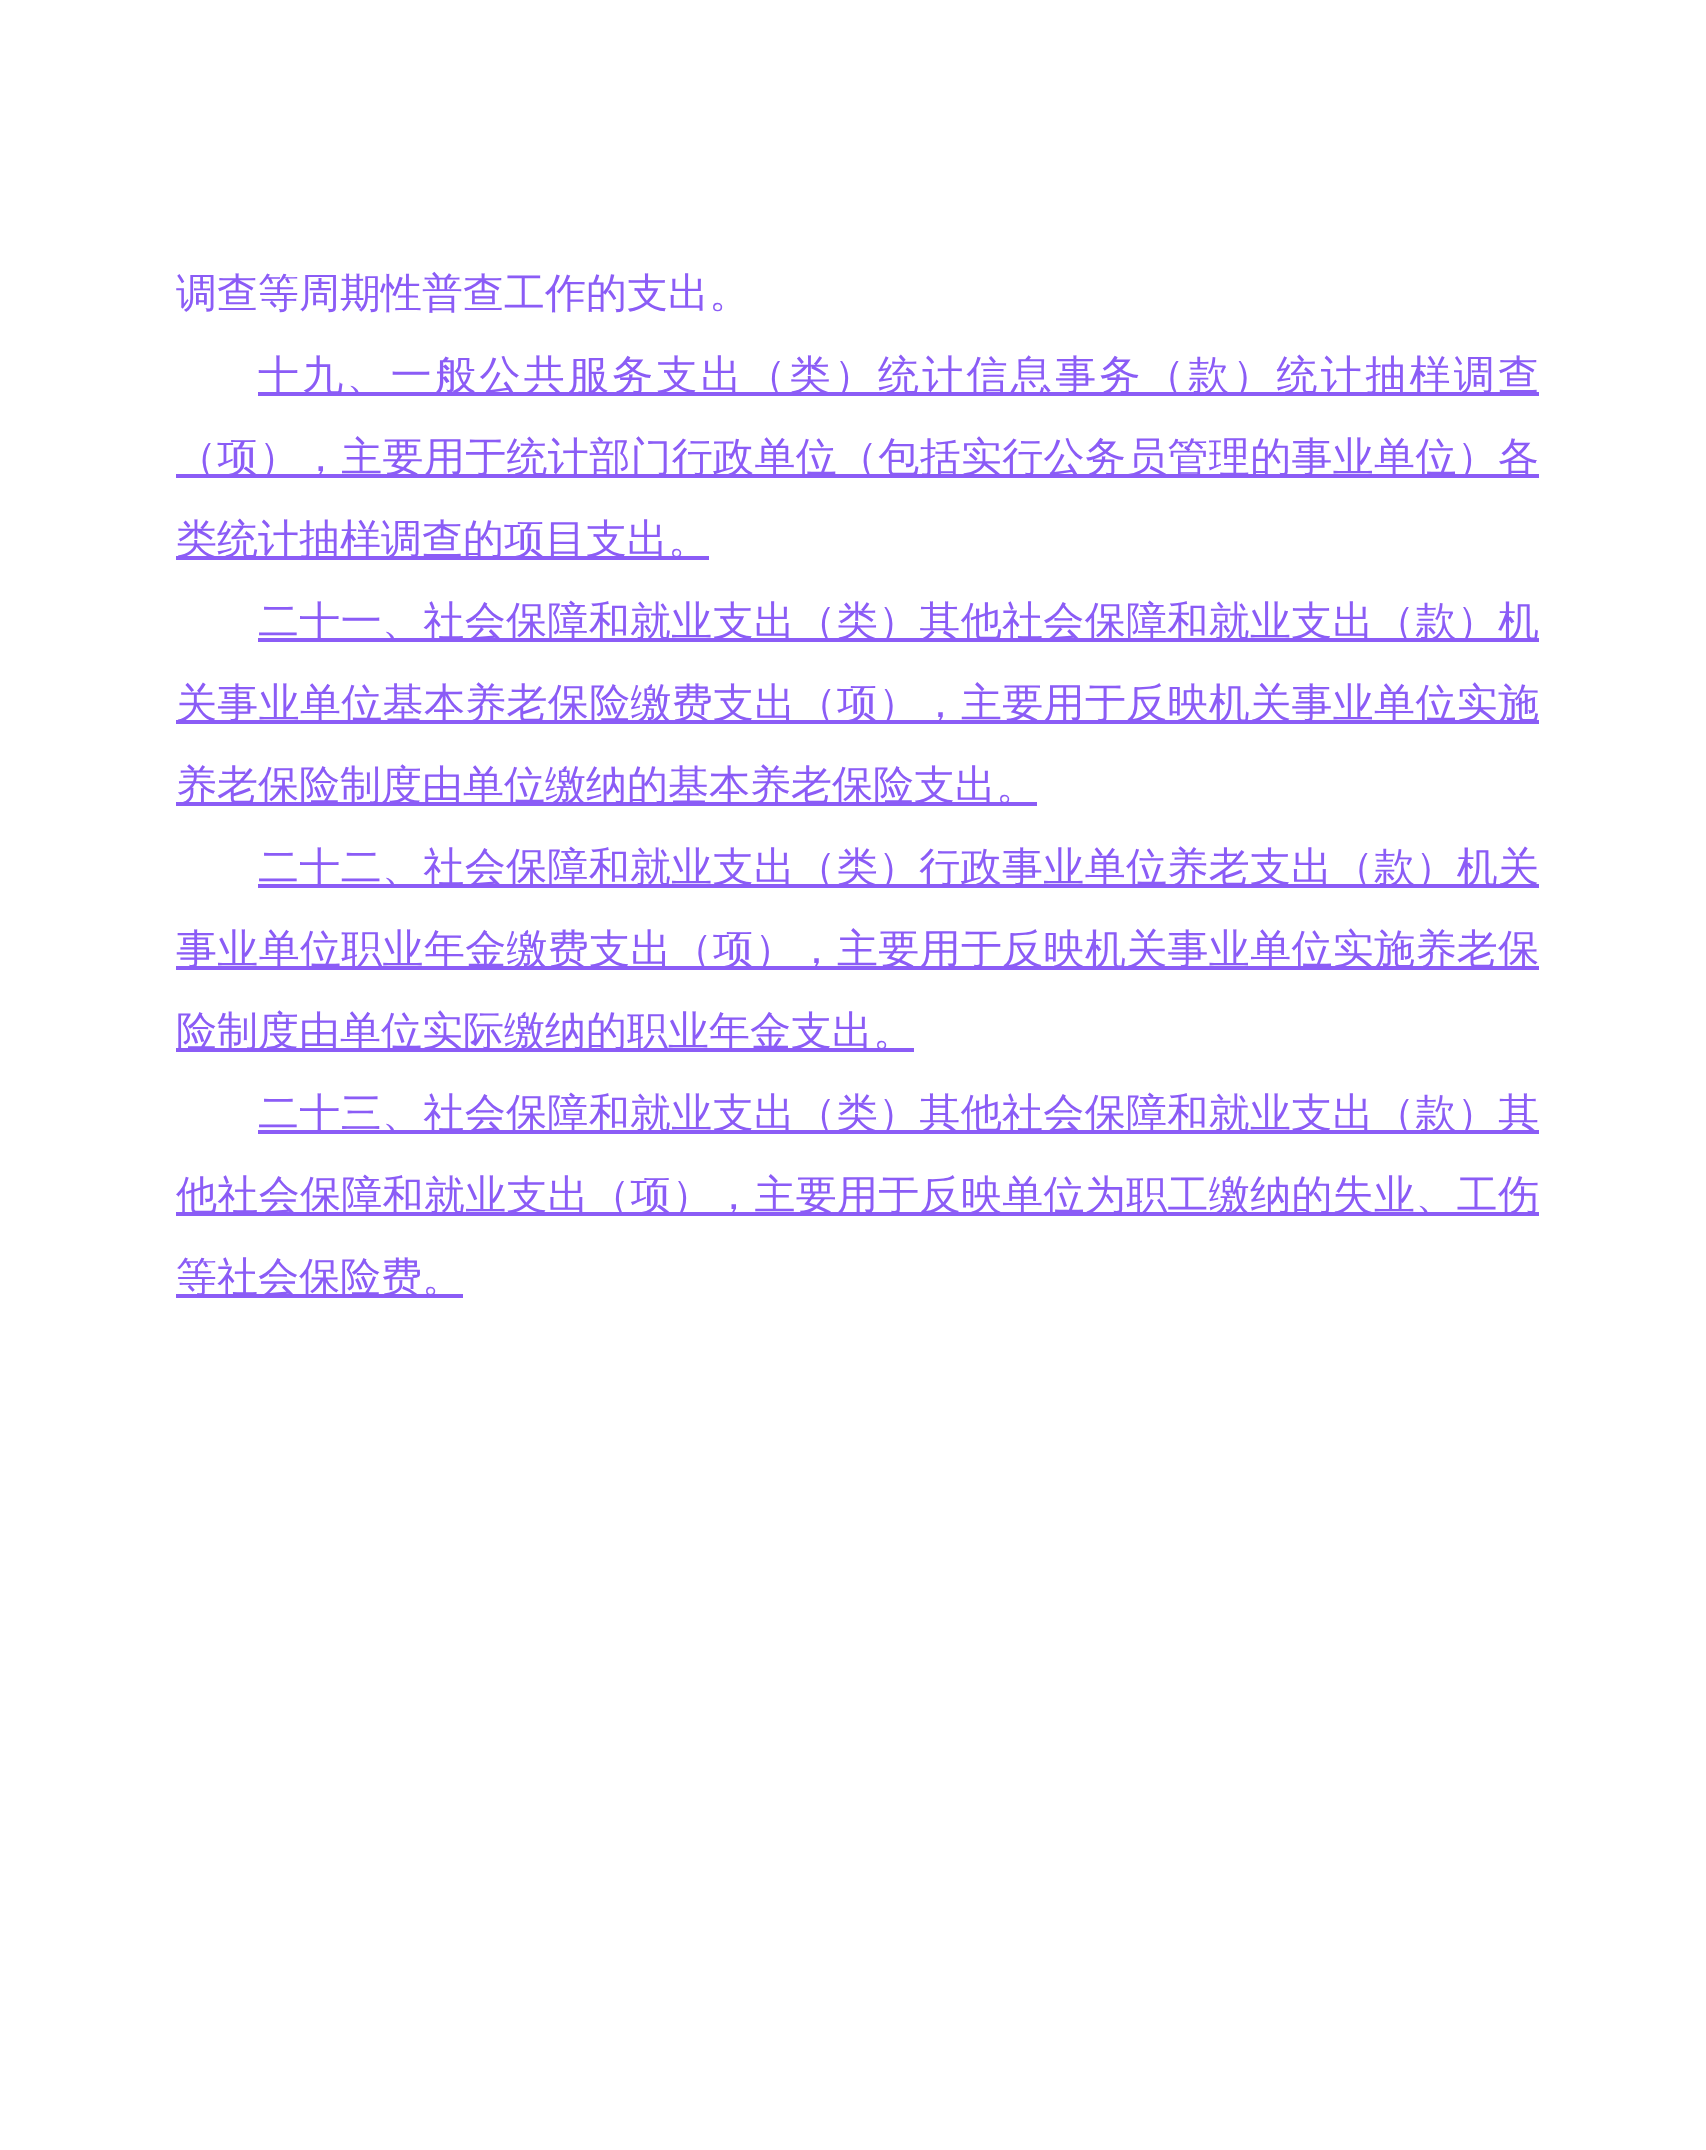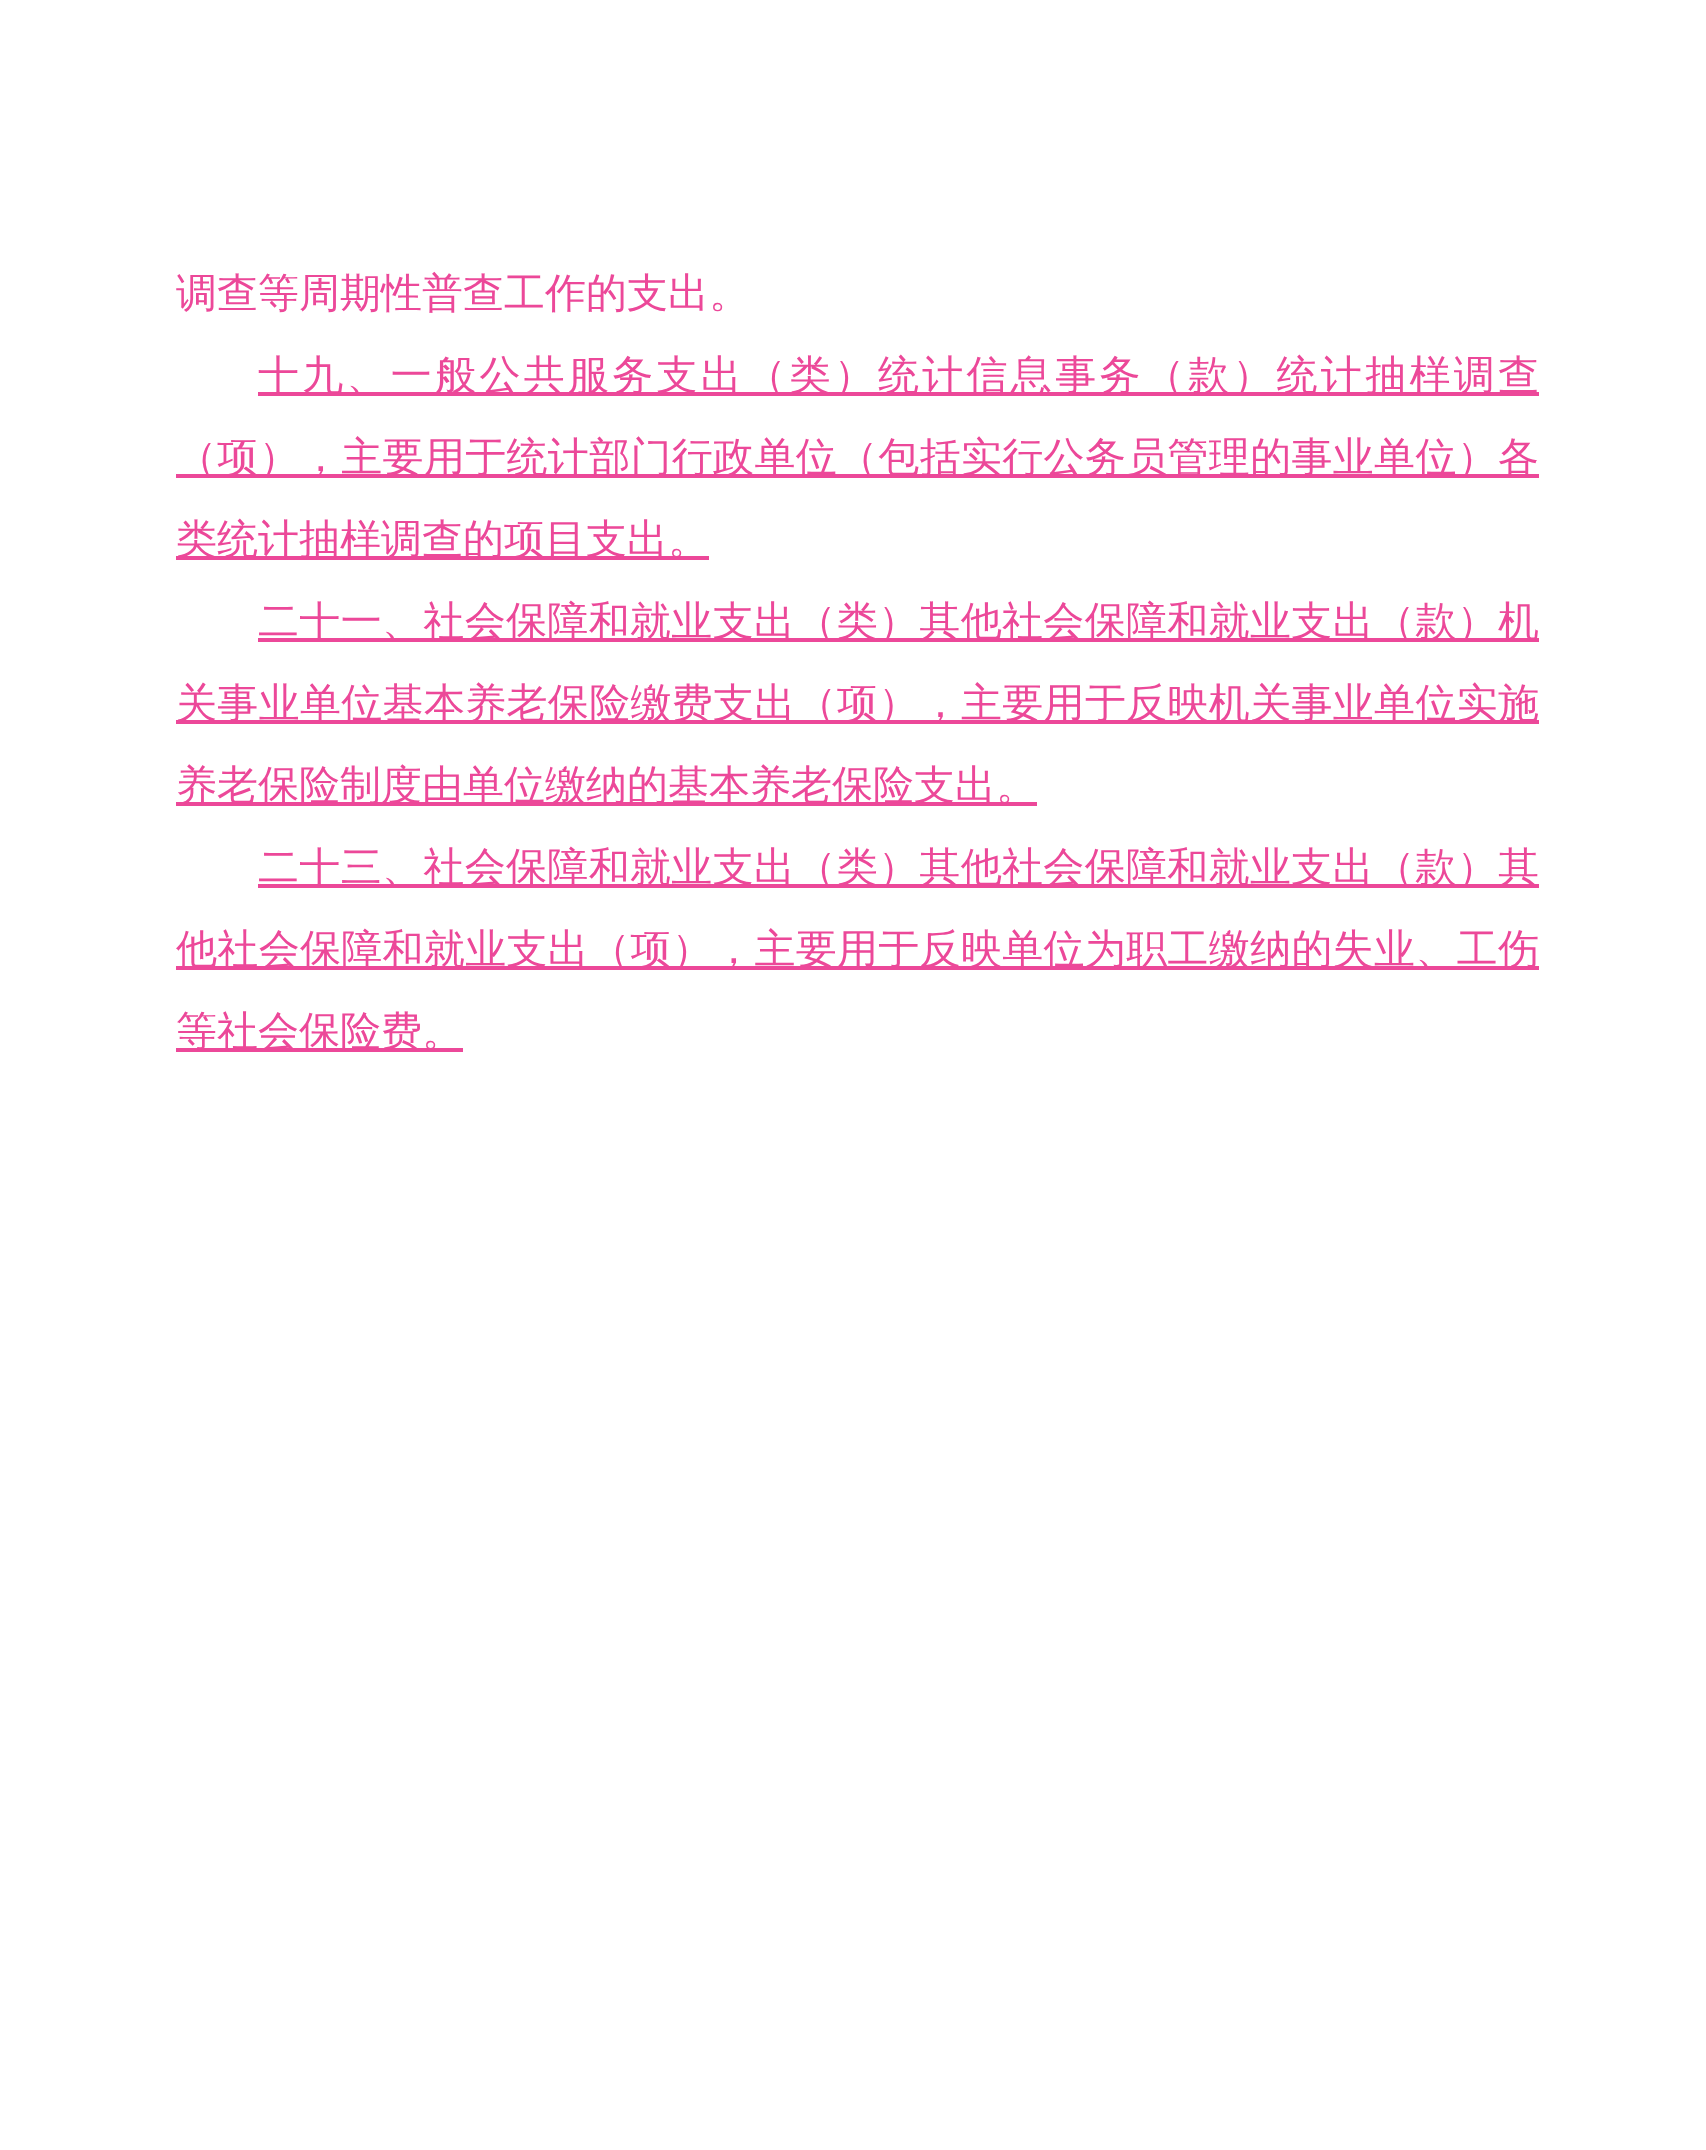--- a/index.html
+++ b/index.html
@@ -13,21 +13,21 @@
     height: 2414px;
     background: #ffffff;
     overflow: hidden;
     font-family: "Liberation Serif", "DejaVu Serif", serif;
   }
   .textblock {
     position: absolute;
     left: 176px;
     top: 252px;
     width: 1363px; 
-    color: #ec4899;
+    color: #8b5cf6;
     font-size: 41px;
     line-height: 82px;
     text-align: justify;
     letter-spacing: 0;
     word-break: normal;
     line-break: normal;
   }
   .textblock p {
     margin: 0;
     padding: 0;
@@ -39,17 +39,18 @@
 </style>
 </head>
 <body>
 
 <div class="page">
 
   <div class="textblock">
     <p>调查等周期性普查工作的支出。</p>
     <p class="indent">十九、一般公共服务支出（类）统计信息事务（款）统计抽样调查（项），主要用于统计部门行政单位（包括实行公务员管理的事业单位）各类统计抽样调查的项目支出。</p>
     <p class="indent">二十一、社会保障和就业支出（类）其他社会保障和就业支出（款）机关事业单位基本养老保险缴费支出（项），主要用于反映机关事业单位实施养老保险制度由单位缴纳的基本养老保险支出。</p>
+    <p class="indent">二十二、社会保障和就业支出（类）行政事业单位养老支出（款）机关事业单位职业年金缴费支出（项），主要用于反映机关事业单位实施养老保险制度由单位实际缴纳的职业年金支出。</p>
     <p class="indent">二十三、社会保障和就业支出（类）其他社会保障和就业支出（款）其他社会保障和就业支出（项），主要用于反映单位为职工缴纳的失业、工伤等社会保险费。</p>
   </div>
 
 </div>
 
 
 </body></html>

